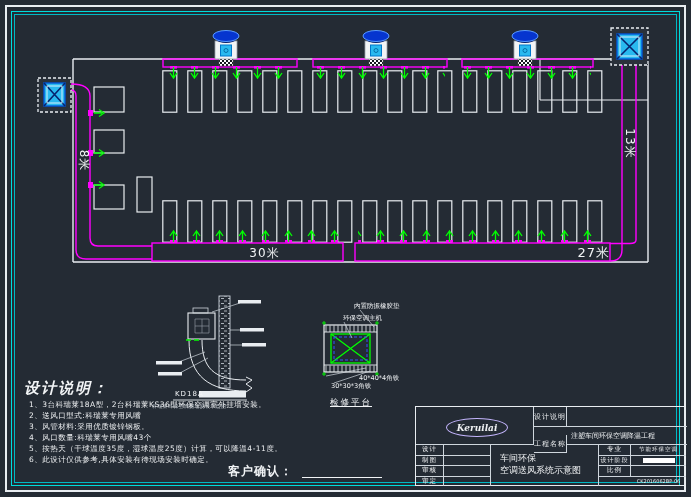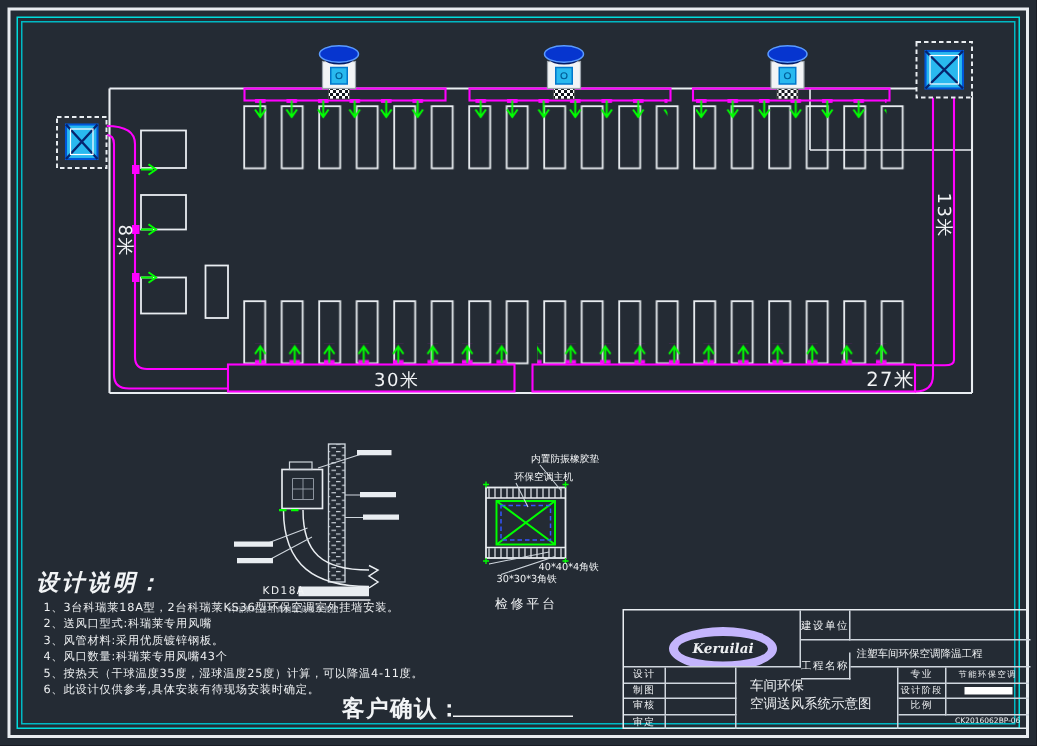--- a/index.html
+++ b/index.html
@@ -18,21 +18,21 @@
   .dim-v{transform:rotate(90deg);text-align:center;}
   .lbl-s{font-size:6.5px;padding-left:40px;}
   .notes-item{display:block;font-size:7.5px;line-height:11px;color:#eef0f2;letter-spacing:.5px;}
   
   #tb{position:absolute;left:415px;top:406px;width:271px;height:80px;border:1px solid #e9edf1;box-sizing:border-box;color:#eef0f2;}
   .cell{position:absolute;box-sizing:border-box;border-color:#cfd6dd;overflow:hidden;}
   .br{border-right:1px solid #cfd6dd;}
   .bb{border-bottom:1px solid #cfd6dd;}
   .cell-label{display:flex;align-items:center;justify-content:center;font-size:7px;letter-spacing:1px;}
   .cell-value{display:flex;align-items:center;padding-left:4px;font-size:7px;}
-  #logo-ellipse{position:absolute;left:30px;top:11px;width:60px;height:17px;border:6px solid #c4b5fd;border-radius:50%;display:flex;align-items:center;justify-content:center;}
+  #logo-ellipse{position:absolute;left:30px;top:11px;width:60px;height:17px;border:1px solid #c4b5fd;border-radius:50%;display:flex;align-items:center;justify-content:center;}
   #logo-text{font-family:"DejaVu Serif",serif;font-style:italic;font-weight:bold;font-size:9px;color:#eef0f2;}
   #redact-bar{width:32px;height:5px;background:#ffffff;margin:auto;}
 </style>
 </head>
 <body>
 
 <div id="sheet">
 
   <div class="frame" id="frame-white"></div>
   <div class="frame" id="frame-cyan1"></div>
@@ -205,42 +205,42 @@
   <span class="t dim" style="left:152px;top:245px;width:191px;text-align:center;margin-left:17px;">30米</span>
   <span class="t dim" style="left:355px;top:244px;width:255px;text-align:right;font-size:13px;">27米</span>
 
   <span class="t" style="left:175px;top:390px;font-size:7px;letter-spacing:1px;">KD18A</span>
   <span class="t" style="left:152px;top:403px;font-size:5px;color:#b9c0c8;letter-spacing:.3px;">科瑞莱环保空调侧墙安装示意图</span>
 
   <span class="t lbl-s" style="left:314px;top:302px;">内置防振橡胶垫</span>
   <span class="t lbl-s" style="left:303px;top:314px;">环保空调主机</span>
   <span class="t lbl-s" style="left:284px;top:374px;margin-left:35px;">40*40*4角铁</span>
   <span class="t lbl-s" style="left:291px;top:382px;">30*30*3角铁</span>
-  <span class="t" style="left:330px;top:397px;font-size:8.5px;letter-spacing:2px;">检修平台</span>
+  <span class="t" style="left:330px;top:397px;font-size:8.5px;letter-spacing:2px;text-decoration:underline;">检修平台</span>
 
   <span class="t" style="left:24px;top:379px;font-size:15px;font-weight:bold;letter-spacing:2px;font-style:italic;">设计说明：</span>
   <div class="t" style="left:29px;top:399px;">
     <span class="notes-item">1、3台科瑞莱18A型，2台科瑞莱KS36型环保空调室外挂墙安装。</span>
     <span class="notes-item">2、送风口型式:科瑞莱专用风嘴</span>
     <span class="notes-item">3、风管材料:采用优质镀锌钢板。</span>
     <span class="notes-item">4、风口数量:科瑞莱专用风嘴43个</span>
     <span class="notes-item">5、按热天（干球温度35度，湿球温度25度）计算，可以降温4-11度。</span>
     <span class="notes-item">6、此设计仅供参考,具体安装有待现场安装时确定。</span>
   </div>
 
-  <span class="t" style="left:228px;top:463px;font-size:15px;font-weight:bold;letter-spacing:1px;">客户确认：</span>
+  <span class="t" style="left:228px;top:463px;font-size:12px;font-weight:bold;letter-spacing:1px;">客户确认：</span>
   <div class="t" style="left:302px;top:477px;width:80px;height:1px;background:#f2f4f6;"></div>
 
   <div id="tb">
     <div class="cell br bb" style="left:0;top:0;width:118px;height:38px;">
       <div id="logo-ellipse">
         <span id="logo-text">Keruilai</span>
       </div>
     </div>
-    <div class="cell br bb cell-label" style="left:118px;top:0;width:33px;height:20px;">建设单位</div>
+    <div class="cell br bb cell-label" style="left:118px;top:0;width:33px;height:20px;">设计说明</div>
     <div class="cell bb cell-value" style="left:151px;top:0;width:120px;height:20px;"></div>
     <div class="cell br bb cell-label" style="left:118px;top:28px;width:33px;height:18px;">工程名称</div>
     <div class="cell bb cell-value" style="left:151px;top:20px;width:120px;height:18px;">注塑车间环保空调降温工程</div>
 
     <div class="cell br bb cell-label" style="left:0;top:38px;width:28px;height:10.5px;font-size:6.5px;">设计</div>
     <div class="cell br bb" style="left:28px;top:38px;width:47px;height:10.5px;"></div>
     <div class="cell br bb cell-label" style="left:0;top:48.5px;width:28px;height:10.5px;font-size:6.5px;">制图</div>
     <div class="cell br bb" style="left:28px;top:48.5px;width:47px;height:10.5px;"></div>
     <div class="cell br bb cell-label" style="left:0;top:59px;width:28px;height:10.5px;font-size:6.5px;">审核</div>
     <div class="cell br bb" style="left:28px;top:59px;width:47px;height:10.5px;"></div>

